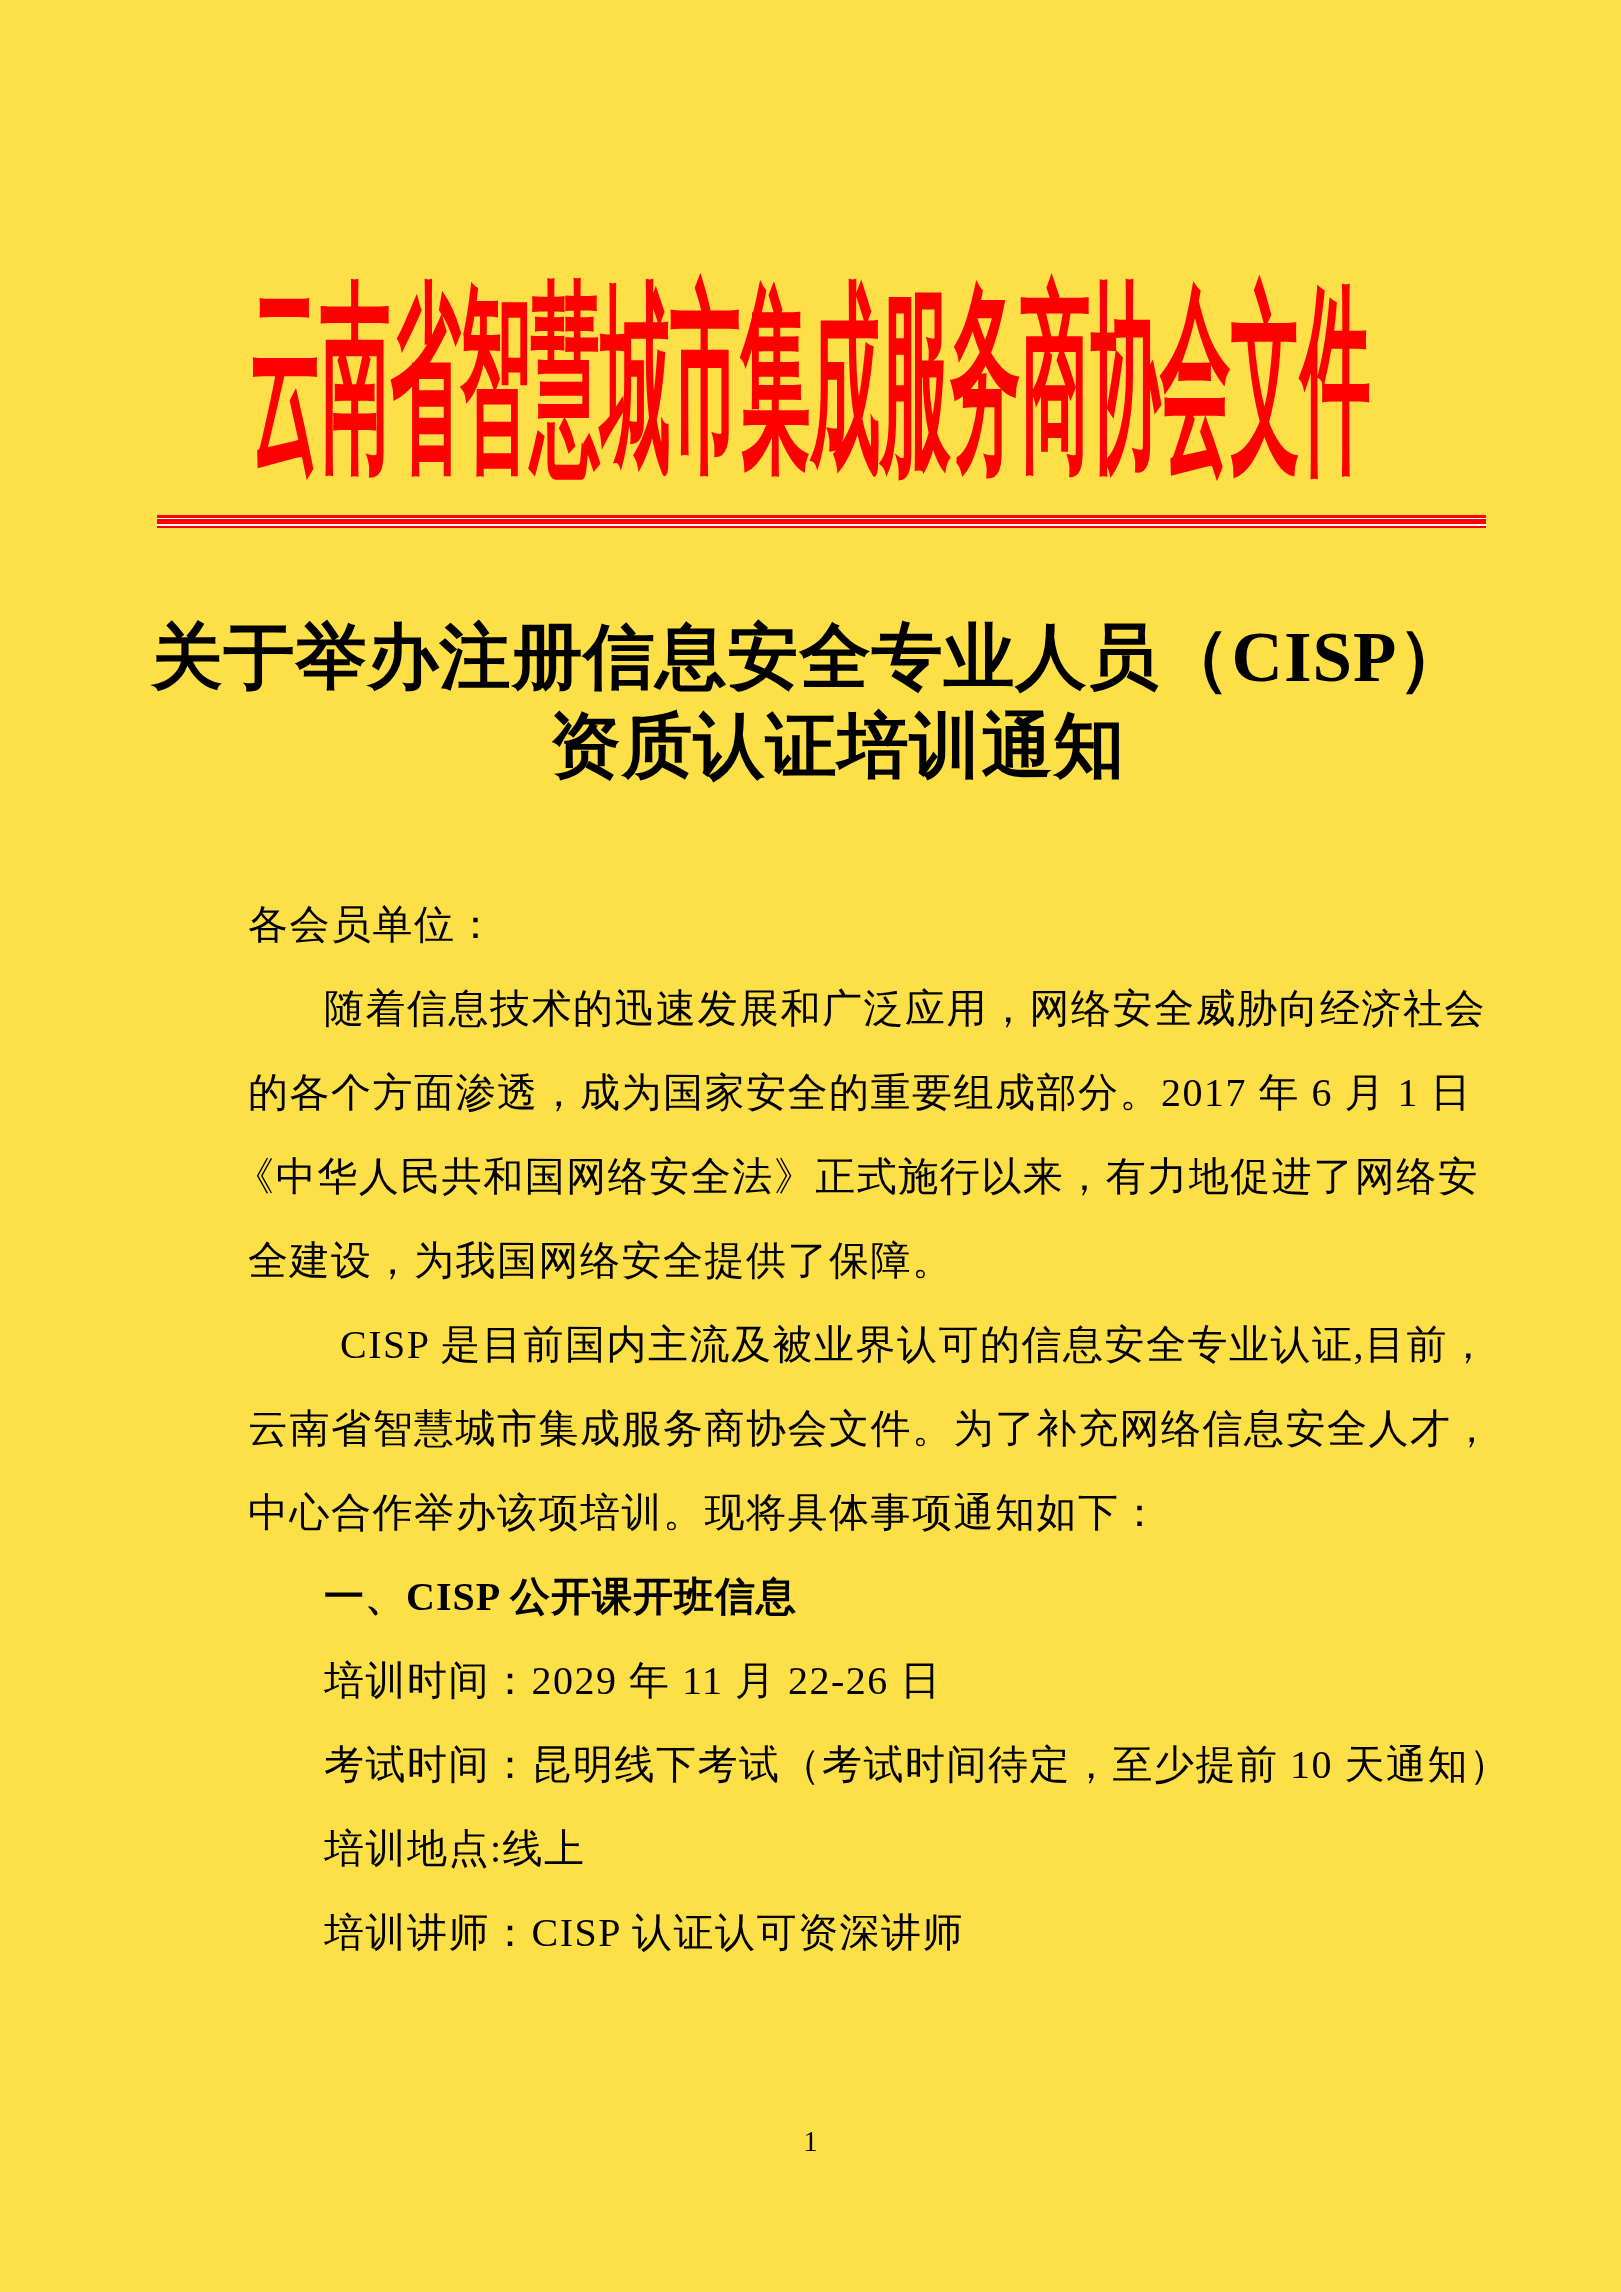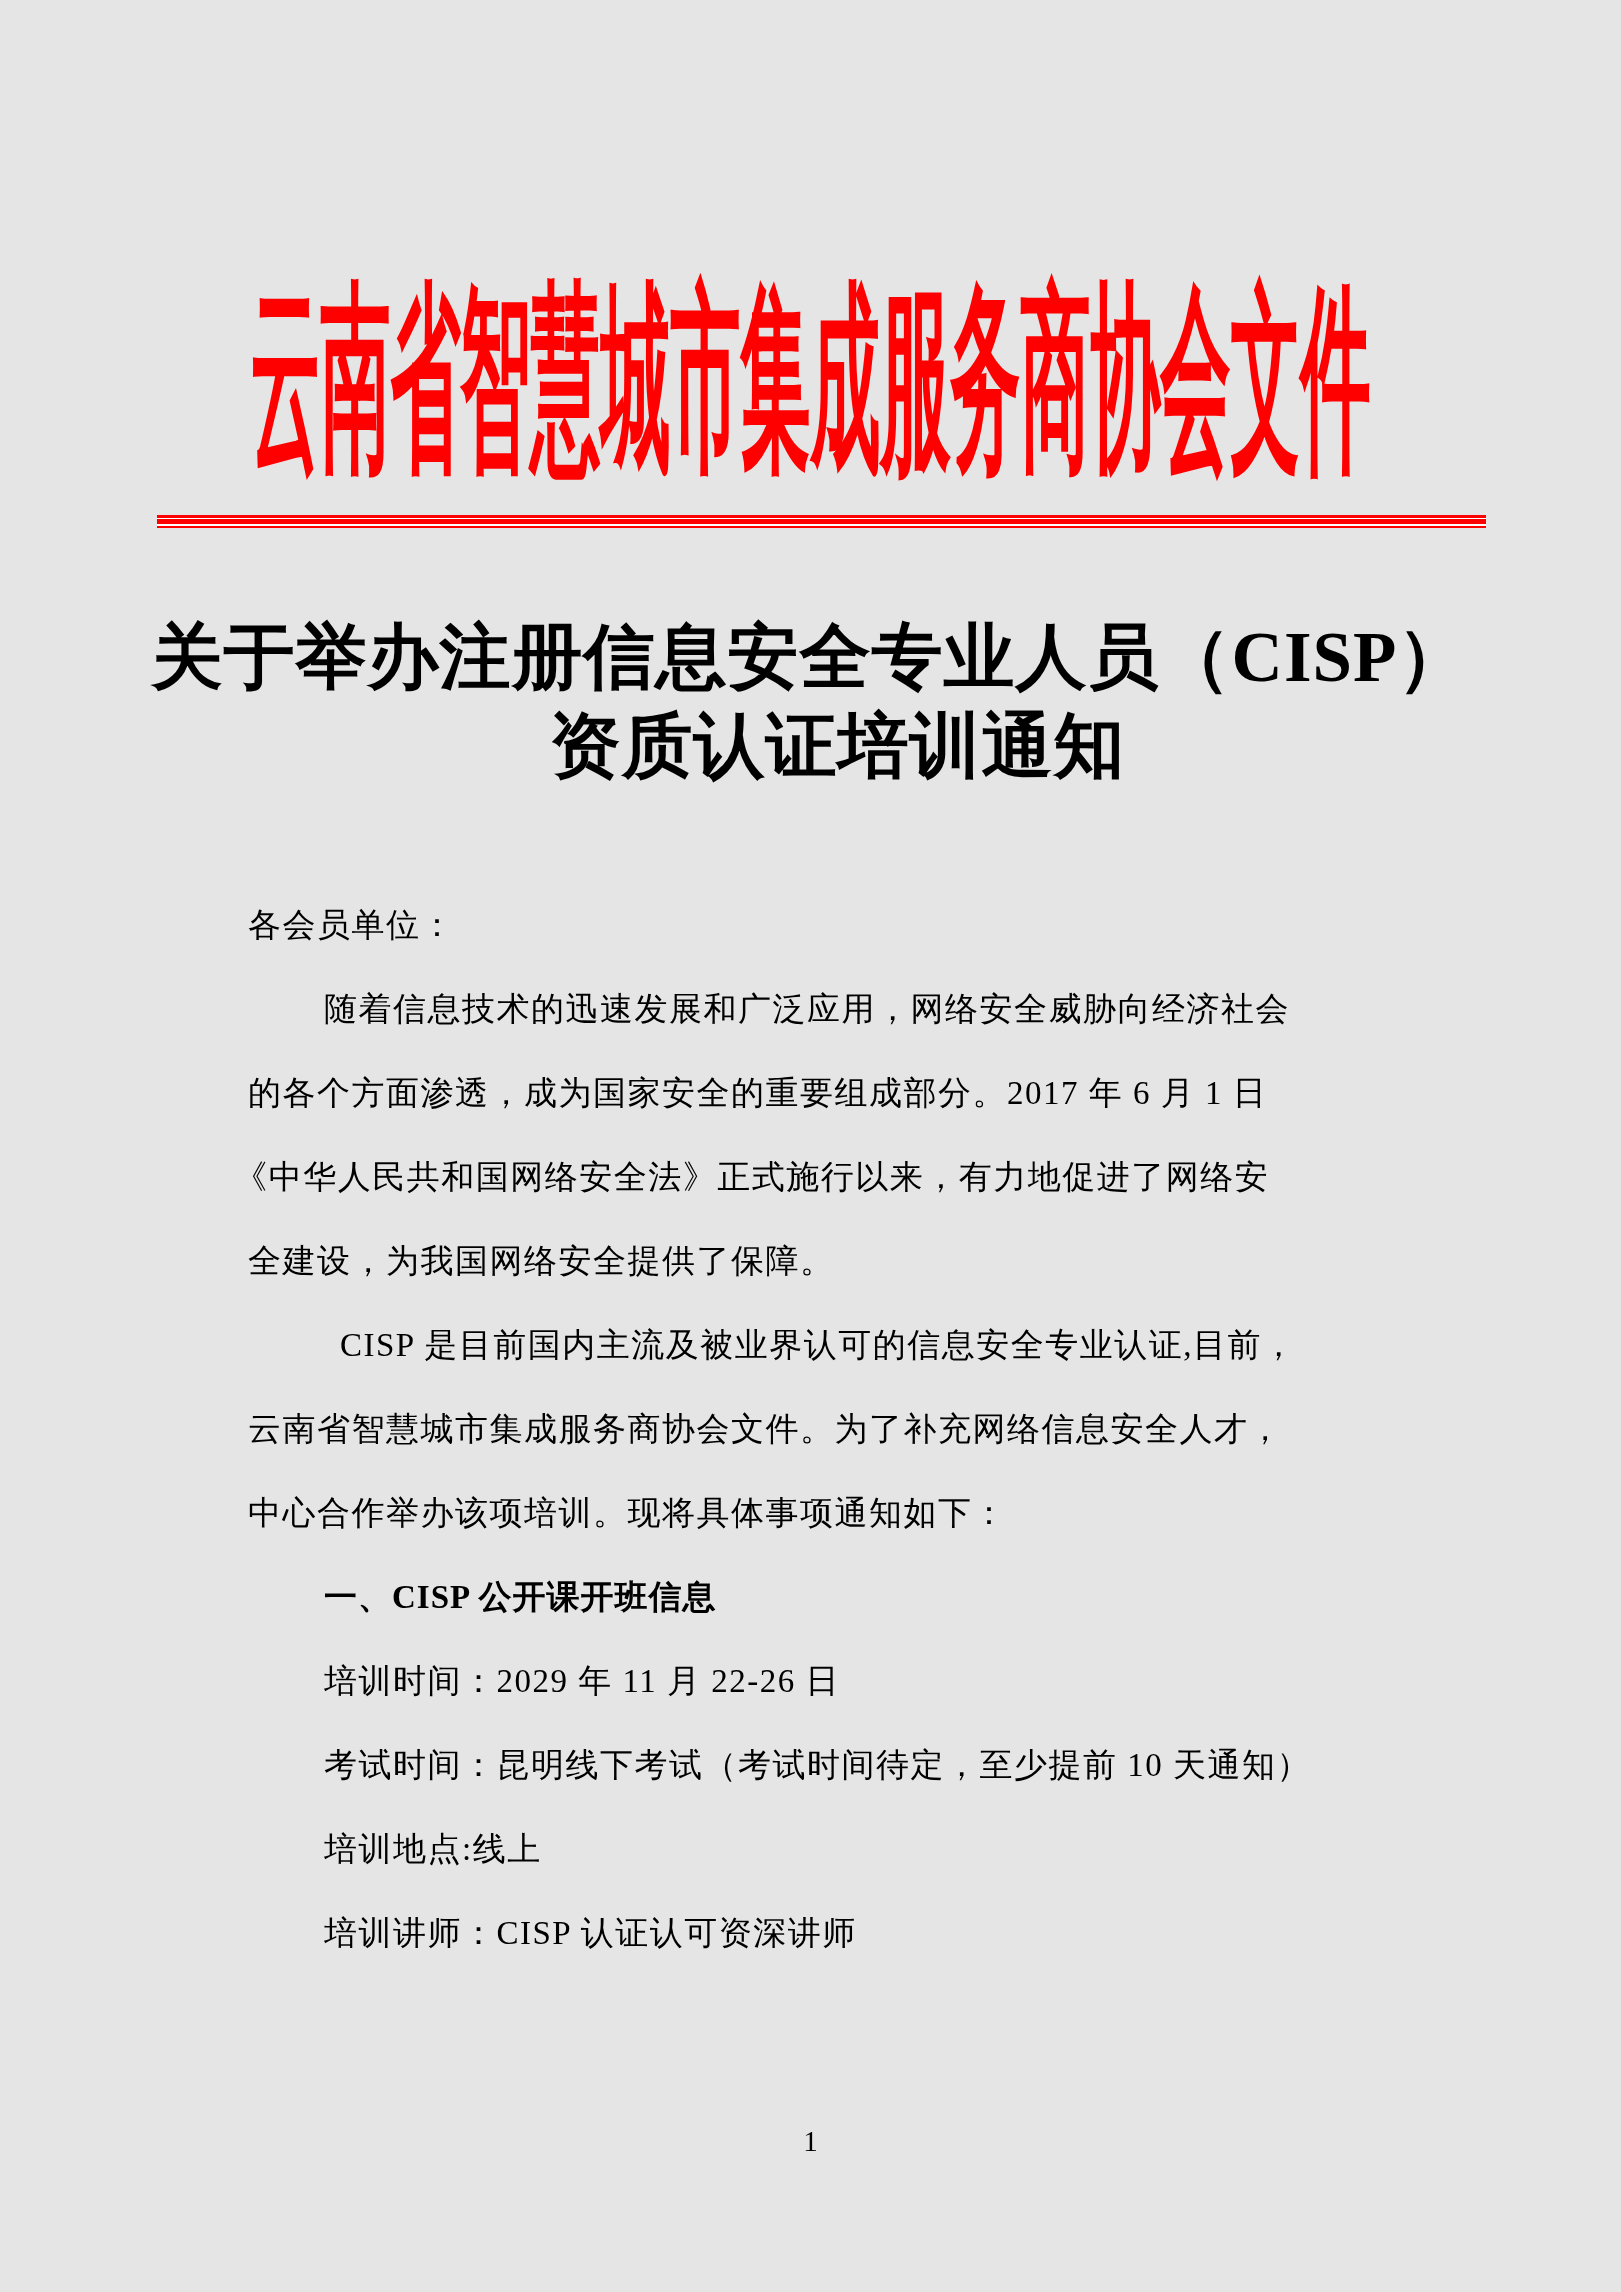--- a/index.html
+++ b/index.html
@@ -4,21 +4,21 @@
 <style>
   html, body {
     margin: 0;
     padding: 0;
     background: #ffffff;
   }
   .page {
     position: relative;
     width: 1621px;
     height: 2293px;
-    background: #e5e5e5;
+    background: #fde047;
     overflow: hidden;
     color: #000000;
     font-family: "Liberation Serif", serif;
   }
 
   
   .banner {
     position: absolute;
     top: 343px;
     left: 0;
@@ -72,21 +72,21 @@
   .doc-title.l1 { top: 623px; }
   .doc-title.l2 { top: 712px; margin-left: 27px; }
 
   
   .body-block {
     position: absolute;
     top: 883px;
     left: 248px;
     width: 1215px;
     font-family: "Liberation Serif", serif;
-    font-size: 33px;
+    font-size: 40px;
     line-height: 84px;
     letter-spacing: 1.5px;
   }
   .line {
     height: 84px;
     white-space: nowrap;
   }
   .indent    { padding-left: 76px; }
   .indent-lg { padding-left: 92px; }
   .hang      { margin-left: -13.7px; }

